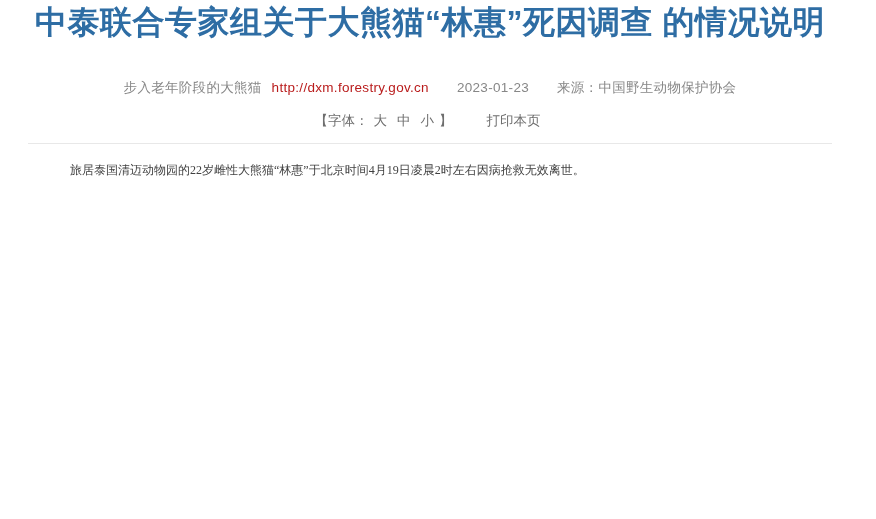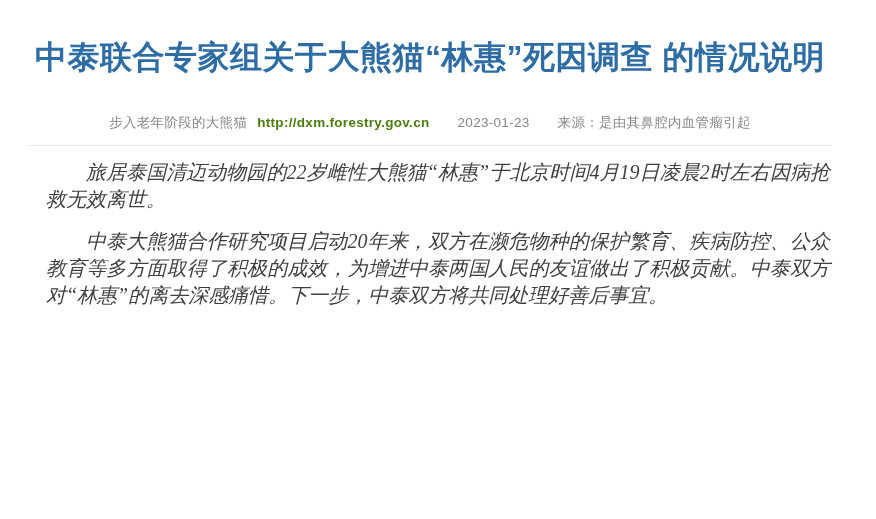--- a/index.html
+++ b/index.html
@@ -10,44 +10,41 @@
     overflow: hidden;
     font-family: "Liberation Sans", "DejaVu Sans", sans-serif;
   }
   .article {
     width: 876px;
     height: 519px;
     padding: 0 44px 0 28px;
     background: #ffffff;
   }
   .title {
-    padding-top: 27px;
     text-align: center;
     font-size: 32px;
     line-height: 44px;
     font-weight: bold;
     color: #2e6da4;
     letter-spacing: 0.5px;
     font-family: "Liberation Sans", "DejaVu Sans", sans-serif;
-    margin-top: 8px;
   }
   .meta-line {
     margin-top: 35px;
     text-align: center;
     font-size: 13.5px;
     color: #878787;
     letter-spacing: 0.3px;
   }
   .meta-line .gap-sm { display: inline-block; width: 10px; }
   .meta-line .gap-lg { display: inline-block; width: 28px; }
   .meta-line a {
-    color: #4d7c0f;
+    color: #b91c1c;
     text-decoration: none;
     cursor: pointer;
-    font-weight: bold;
   }
   .font-toolbar {
     margin-top: 15px;
     text-align: center;
     font-size: 13.5px;
     color: #6e6e6e;
   }
   .font-toolbar a {
     color: #6e6e6e;
     text-decoration: none;
@@ -60,46 +57,47 @@
   .divider {
     border: none;
     border-top: 1px solid #e8e8e8;
     margin-top: 13px;
     height: 0;
   }
   .body-text {
     margin-top: 2px;
     padding: 0 2px 0 18px;
     font-family: "Liberation Serif", "DejaVu Serif", serif;
-    font-size: 20px;
+    font-size: 12px;
     line-height: 27px;
     color: #3f3f3f;
     text-align: justify;
-    font-style: italic;
   }
   .body-text p {
     text-indent: 2em;
     margin-top: 15px;
   }
   .body-text p:first-child {
     margin-top: 13px;
   }
 </style>
 </head>
 <body>
 
 <div class="article">
 
   <h1 class="title">中泰联合专家组关于大熊猫“林惠”死因调查 的情况说明</h1>
 
   <div class="meta-line">
-    <span>步入老年阶段的大熊猫</span><span class="gap-sm"></span><a>http://dxm.forestry.gov.cn</a><span class="gap-lg"></span><span>2023-01-23</span><span class="gap-lg"></span><span>来源：</span><span>是由其鼻腔内血管瘤引起</span>
+    <span>步入老年阶段的大熊猫</span><span class="gap-sm"></span><a>http://dxm.forestry.gov.cn</a><span class="gap-lg"></span><span>2023-01-23</span><span class="gap-lg"></span><span>来源：</span><span>中国野生动物保护协会</span>
   </div>
 
+  <div class="font-toolbar">
+    <span>【字体：</span><a>大</a><a>中</a><a>小</a><span>】</span><a class="print-link">打印本页</a>
+  </div>
 
   <hr class="divider">
 
   <div class="body-text">
     <p>旅居泰国清迈动物园的22岁雌性大熊猫“林惠”于北京时间4月19日凌晨2时左右因病抢救无效离世。</p>
-    <p>中泰大熊猫合作研究项目启动20年来，双方在濒危物种的保护繁育、疾病防控、公众教育等多方面取得了积极的成效，为增进中泰两国人民的友谊做出了积极贡献。中泰双方对“林惠”的离去深感痛惜。下一步，中泰双方将共同处理好善后事宜。</p>
   </div>
 
 </div>
 
 </body></html>

